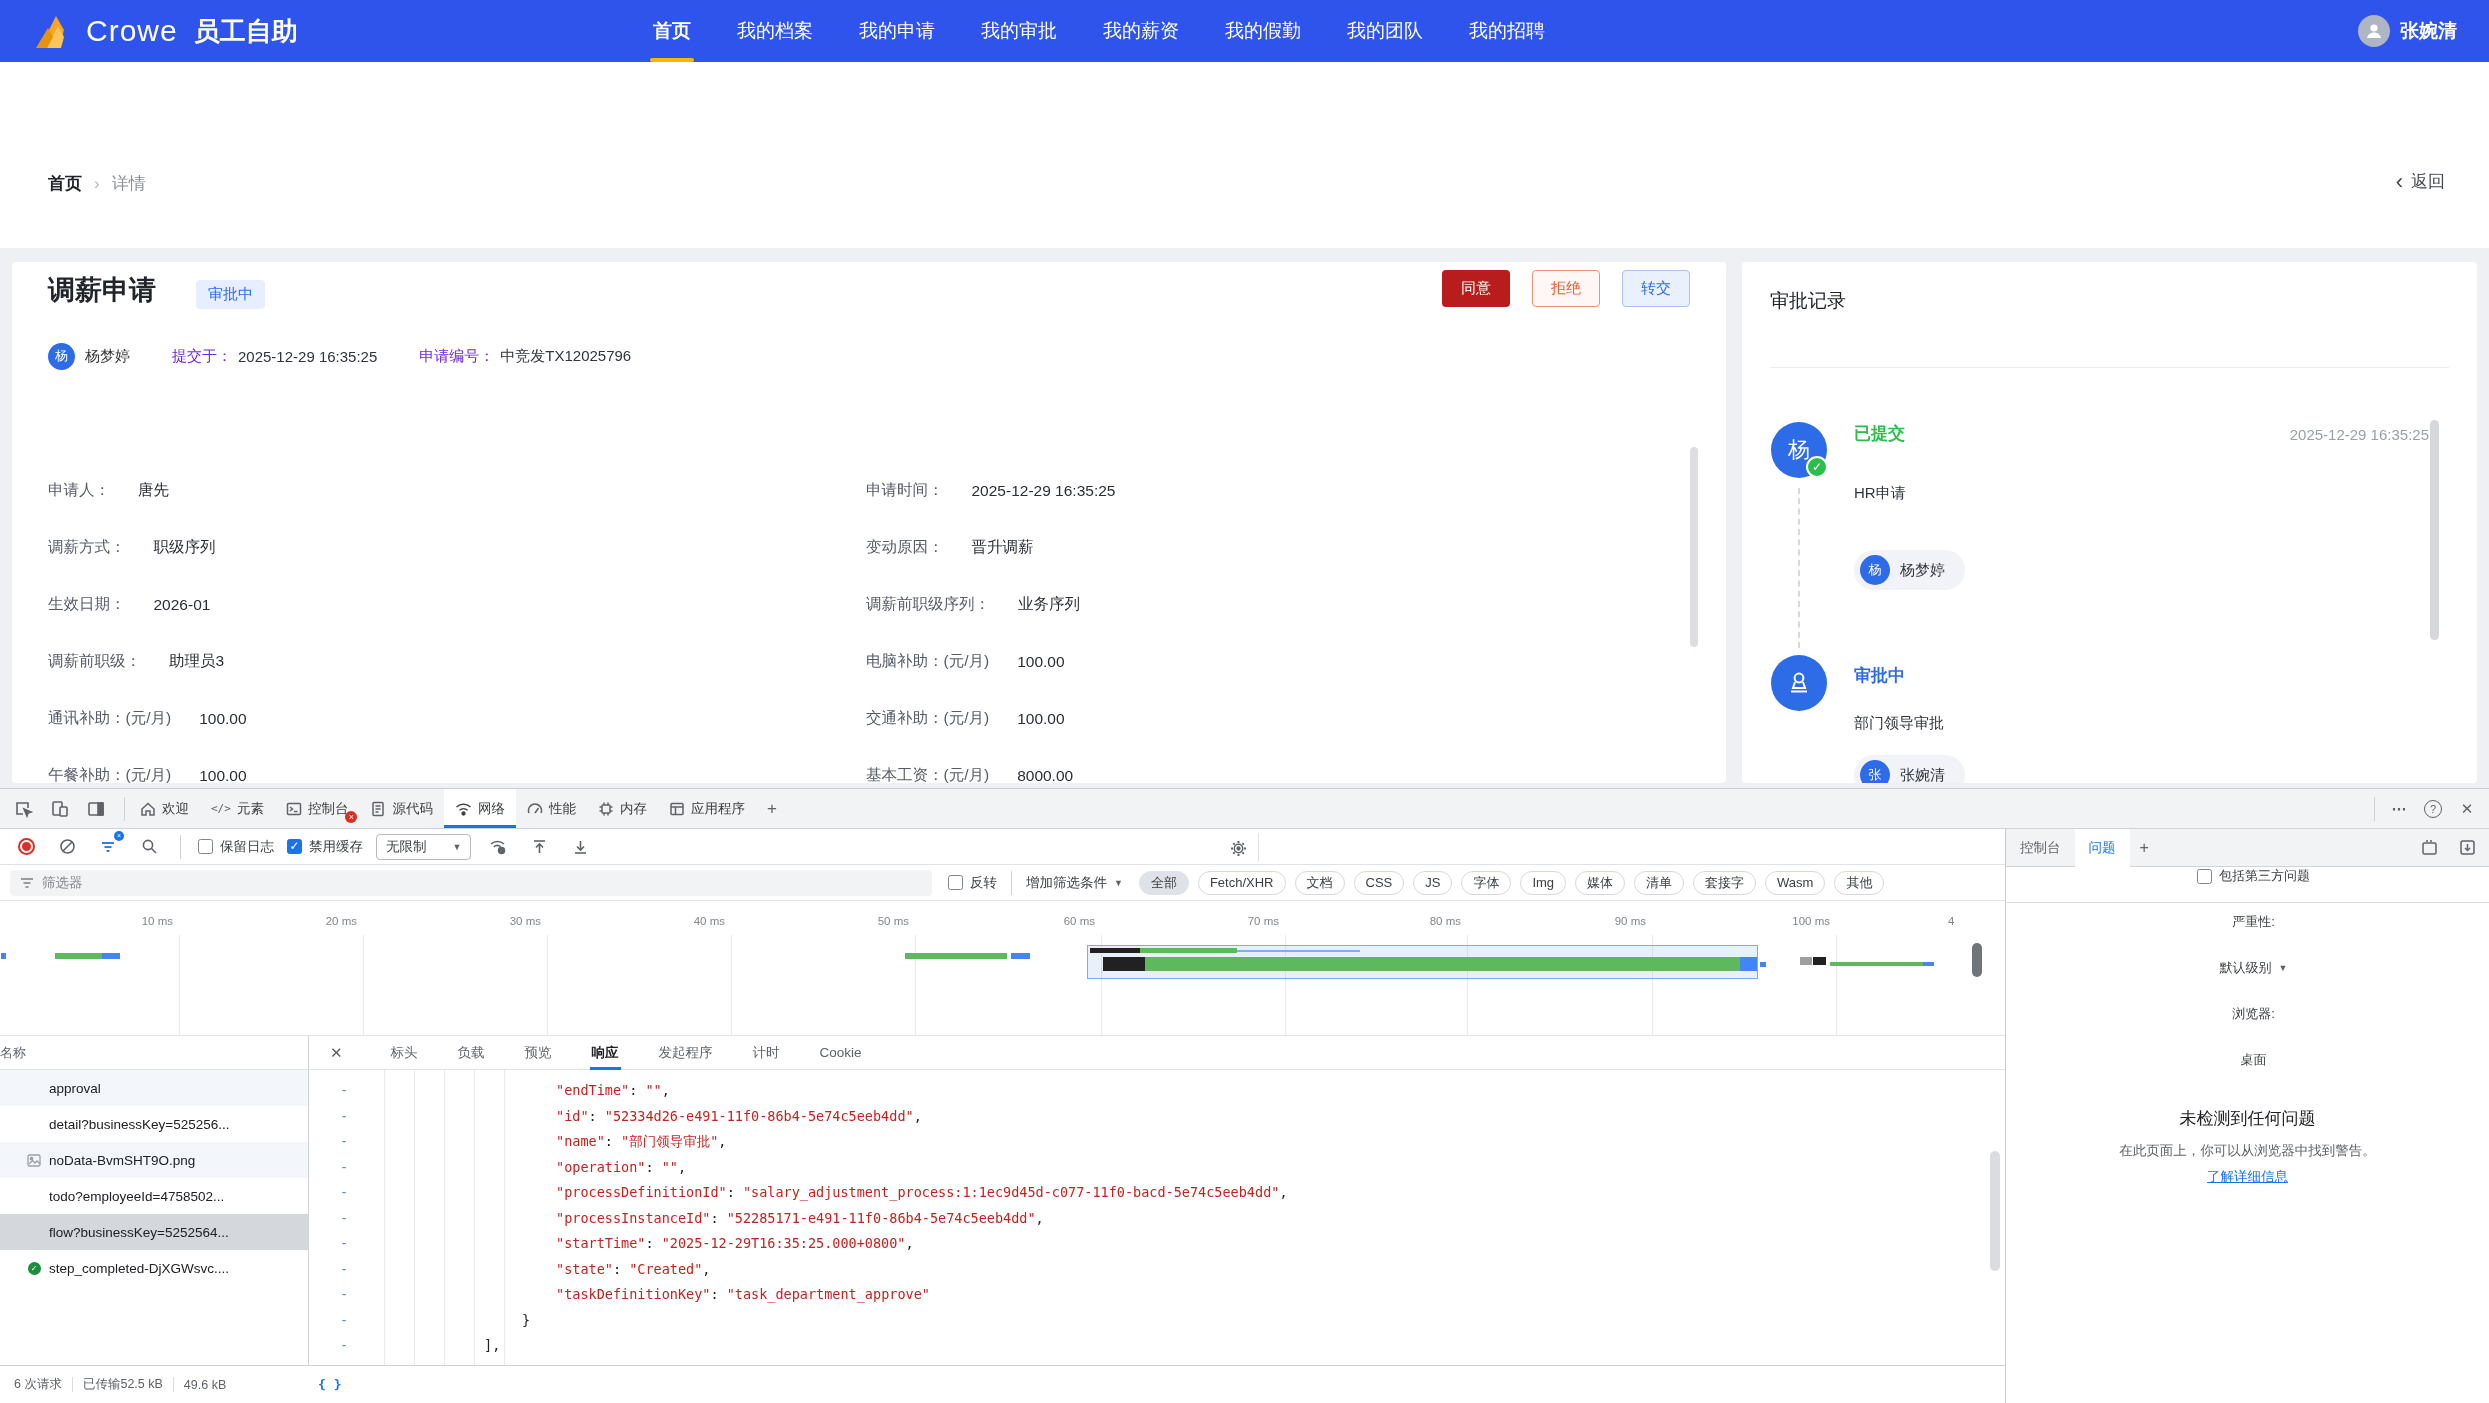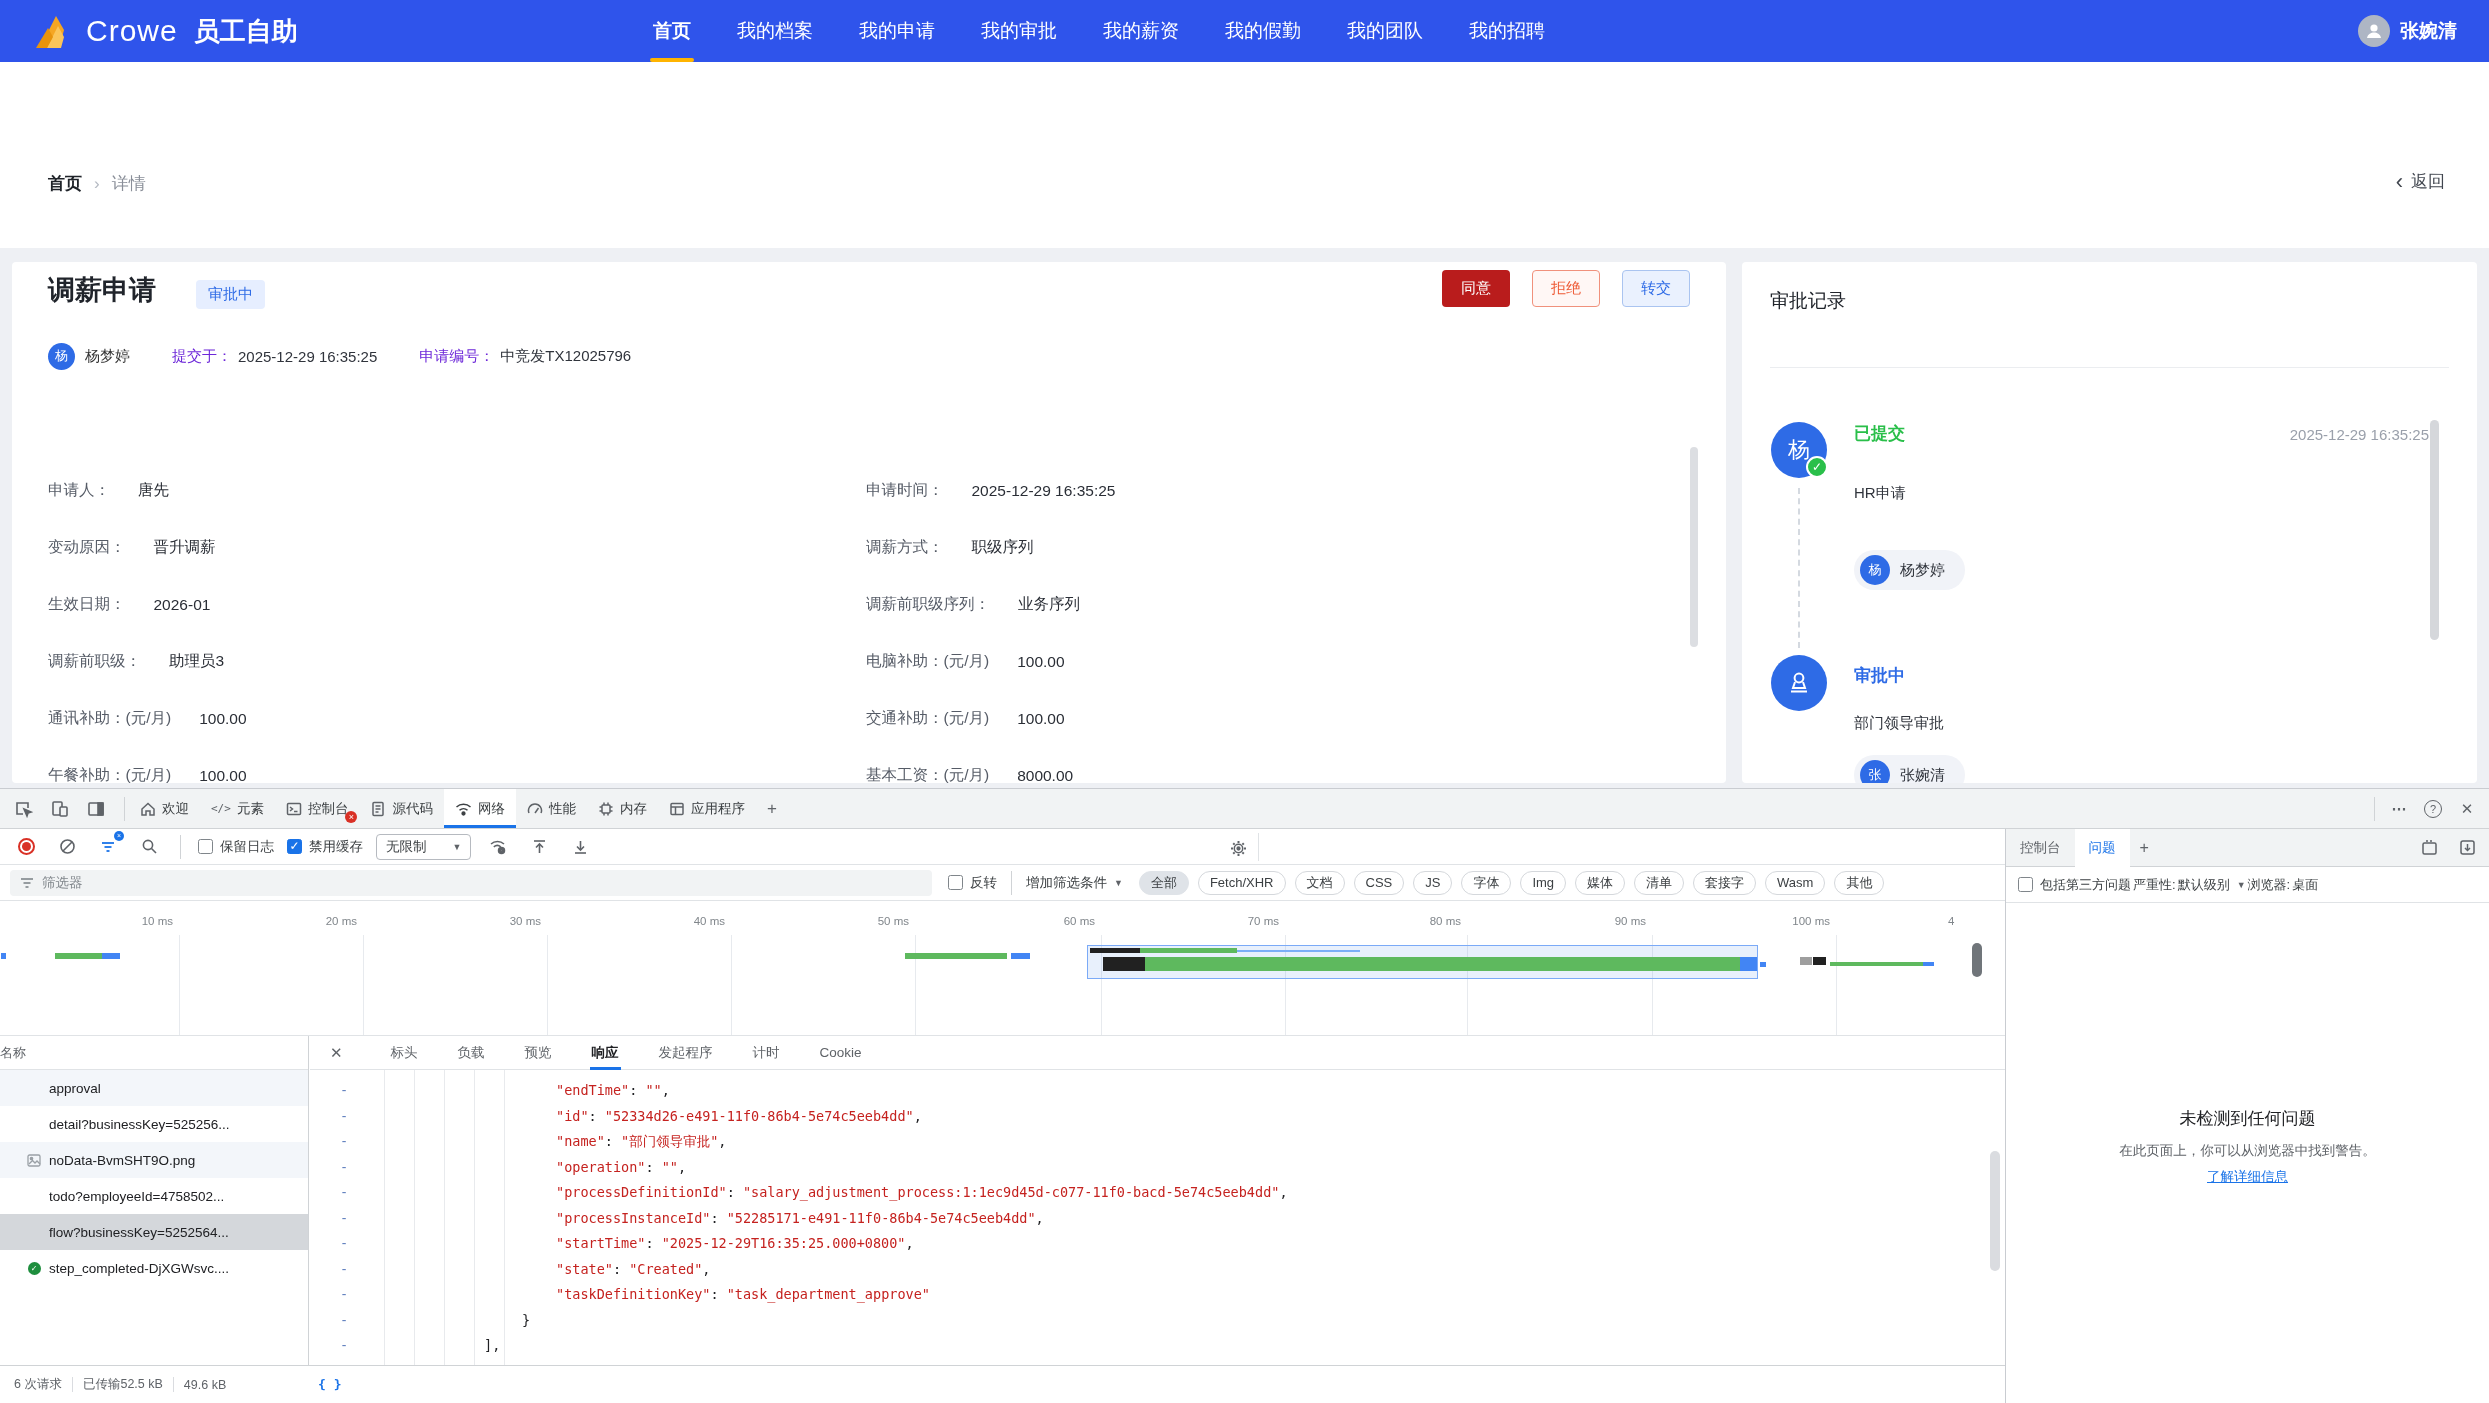--- a/index.html
+++ b/index.html
@@ -134,21 +134,21 @@
   .sb-sep { width:1px; height:15px; background:#dadce0; margin:0 10px; }
   .fmt-btn { position:absolute; left:318px; color:#1a73e8; font-family:"DejaVu Sans Mono", monospace; font-weight:bold; font-size:13px; cursor:pointer; }
 
   
   .drawer { position:absolute; top:40px; left:2005px; width:484px; height:575px; border-left:1px solid #c9ccd1; background:#fff; overflow:hidden; }
   .drawer-tabs { height:38px; background:#f1f3f4; border-bottom:1px solid #d0d3d6; display:flex; align-items:center; position:relative; }
   .drtab { height:38px; display:flex; align-items:center; padding:0 14px; color:#5f6368; cursor:pointer; }
   .drtab.active { background:#fff; color:#1a73e8; }
   .drplus { font-size:16px; color:#5f6368; padding:0 10px; cursor:pointer; }
   .drawer-ricons { position:absolute; right:8px; display:flex; gap:10px; }
-  .drawer-toolbar { height:36px; border-bottom:1px solid #e0e3e6; display:flex; align-items:center; gap:2px; padding-left:12px; font-size:13px; white-space:nowrap; }
+  .drawer-toolbar { height:36px; border-bottom:1px solid #e0e3e6; display:flex; align-items:center; gap:28px; padding-left:12px; font-size:13px; white-space:nowrap;flex-direction:column; }
   .issues-empty { position:absolute; top:278px; left:0; width:100%; text-align:center; }
   .ie-title { font-size:17px; color:#202124; }
   .ie-msg { font-size:13.5px; color:#5f6368; margin-top:12px; }
   .ie-link { font-size:13.5px; color:#1a73e8; text-decoration:underline; margin-top:8px; display:inline-block; cursor:pointer; }
 
   svg { display:block; }
 </style>
 </head>
 <body>
 
@@ -237,26 +237,26 @@
     <div class="fields" id="fields-grid">
         <div class="field">
           <span class="f-label">申请人：</span>
           <span class="f-value">唐先</span>
         </div>
         <div class="field">
           <span class="f-label">申请时间：</span>
           <span class="f-value">2025-12-29 16:35:25</span>
         </div>
         <div class="field">
+          <span class="f-label">调薪方式：</span>
+          <span class="f-value">职级序列</span>
+        </div>
+        <div class="field">
           <span class="f-label">变动原因：</span>
           <span class="f-value">晋升调薪</span>
-        </div>
-        <div class="field">
-          <span class="f-label">调薪方式：</span>
-          <span class="f-value">职级序列</span>
         </div>
         <div class="field">
           <span class="f-label">生效日期：</span>
           <span class="f-value">2026-01</span>
         </div>
         <div class="field">
           <span class="f-label">调薪前职级序列：</span>
           <span class="f-value">业务序列</span>
         </div>
         <div class="field">

